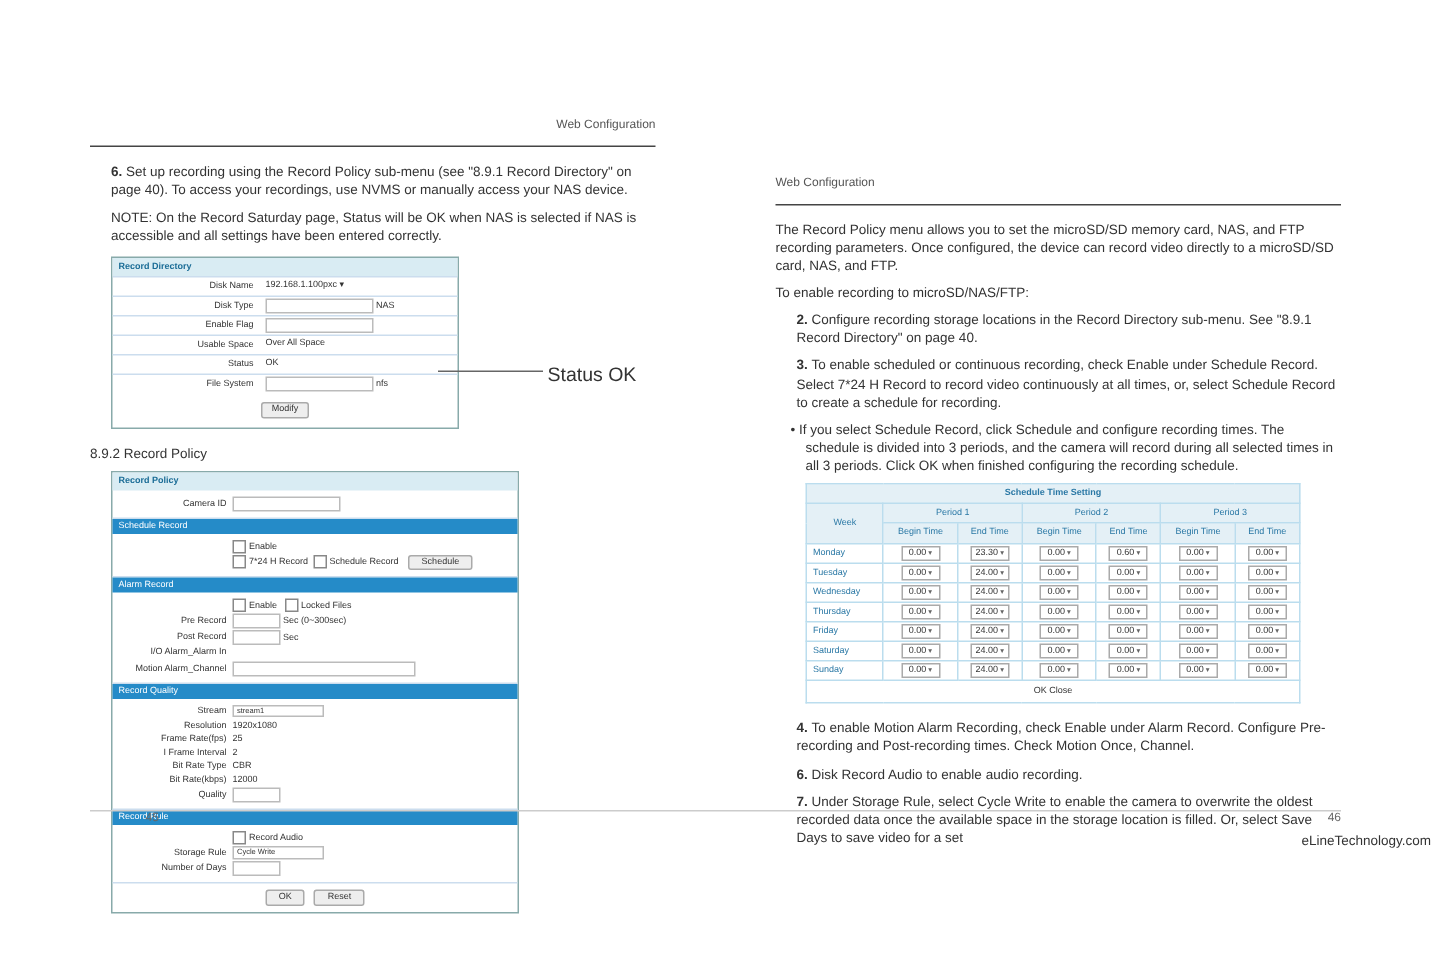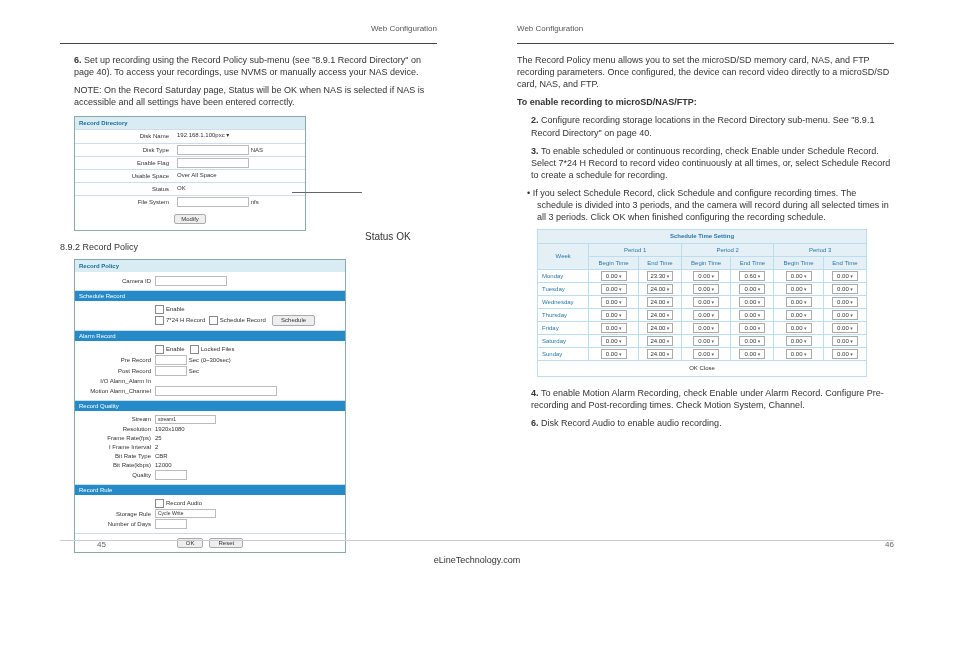--- a/index.html
+++ b/index.html
@@ -10,21 +10,22 @@
     width:954px;
     height:647px;
     box-sizing:border-box;
     position:relative;
   }
   .page{
     display:flex;
     width:100%;
     height:100%;
     box-sizing:border-box;
-    padding:24px 0 0 0;
+    padding:40px 0 0 0;
+    align-items:center;
   }
   .col{
     width:50%;
     box-sizing:border-box;
     padding:0 60px 0 60px;
     font-size:9px;
     line-height:1.35;
   }
   .colL{padding-right:40px}
   .colR{padding-left:40px}
@@ -63,23 +64,22 @@
     position:absolute;
     border-top:1px solid #666;
     width:70px;
     left:232px;
     top:76px;
   }
   .callout-text{
     position:absolute;
     left:305px;
     top:70px;
-    font-size:10px;
+    font-size:13px;
     white-space:nowrap;
-    margin-top:44px;
   }
   .fig1wrap{position:relative}
 
   
   .fig2{
     border:1px solid #8aa;
     width:270px;
     margin:6px 0 0 14px;
     font-size:6px;
   }
@@ -123,21 +123,21 @@
   .footer-line{
     position:absolute;
     bottom:106px;
     left:60px;right:60px;
     border-top:1px solid #ccc;
   }
   .site{
     position:absolute;
     bottom:82px;
     width:100%;
-    text-align:center;
+    text-align:right;
     font-size:9px;
     color:#333;
   }
 </style>
 </head>
 <body>
 
 <div class="page">
 
   <div class="col colL">
@@ -272,21 +272,21 @@
       </div>
       <div class="btnrow"><span class="btn">OK</span><span class="btn">Reset</span></div>
     </div>
   </div>
 
   <div class="col colR">
     <div class="section-header" style="text-align:left">Web Configuration</div>
     <div class="hr"></div>
 
     <p>The Record Policy menu allows you to set the microSD/SD memory card, NAS, and FTP recording parameters. Once configured, the device can record video directly to a microSD/SD card, NAS, and FTP.</p>
-    <p style="font-weight:bold">To enable recording to microSD/NAS/FTP:</p>
+    <p style="font-weight:normal">To enable recording to microSD/NAS/FTP:</p>
     <p class="indent"><span class="num">2. </span><span>Configure recording storage locations in the Record Directory sub-menu. See "8.9.1 Record Directory" on page 40.</span></p>
     <p class="indent"><span class="num">3. </span><span>To enable scheduled or continuous recording, check Enable under Schedule Record. Select 7*24 H Record to record video continuously at all times, or, select Schedule Record to create a schedule for recording.</span></p>
     <p class="bullet">If you select Schedule Record, click Schedule and configure recording times. The schedule is divided into 3 periods, and the camera will record during all selected times in all 3 periods. Click OK when finished configuring the recording schedule.</p>
 
     <table class="sched">
       <tbody>
           <tr>
             <td colspan="7" class="cap">Schedule Time Setting</td>
           </tr>
       <tr>
@@ -369,21 +369,22 @@
             <td><span class="drop">0.00</span></td>
           </tr>
         </tbody>
       <tbody>
           <tr class="btnrow">
             <td colspan="7"><span class="btn">OK</span> <span class="btn">Close</span></td>
           </tr>
     </tbody>
       </table>
 
-    <p class="indent"><span class="num">4. </span><span>To enable Motion Alarm Recording, check Enable under Alarm Record. Configure Pre-recording and Post-recording times. Check Motion System, Channel.</span></p>
+    <p class="indent"><span class="num">4. </span><span>To enable Motion Alarm Recording, check Enable under Alarm Record. Configure Pre-recording and Post-recording times. Check Motion Once, Channel.</span></p>
     <p class="indent"><span class="num">6. </span><span>Disk Record Audio to enable audio recording.</span></p>
+    <p class="indent"><span class="num">7. </span><span>Under Storage Rule, select Cycle Write to enable the camera to overwrite the oldest recorded data once the available space in the storage location is filled. Or, select Save Days to save video for a set</span></p>
   </div>
 </div>
 
 <div class="footer-line"></div>
 <div class="pagenum pnL">45</div>
 <div class="pagenum pnR">46</div>
 <div class="site">eLineTechnology.com</div>
 
 </body></html>

